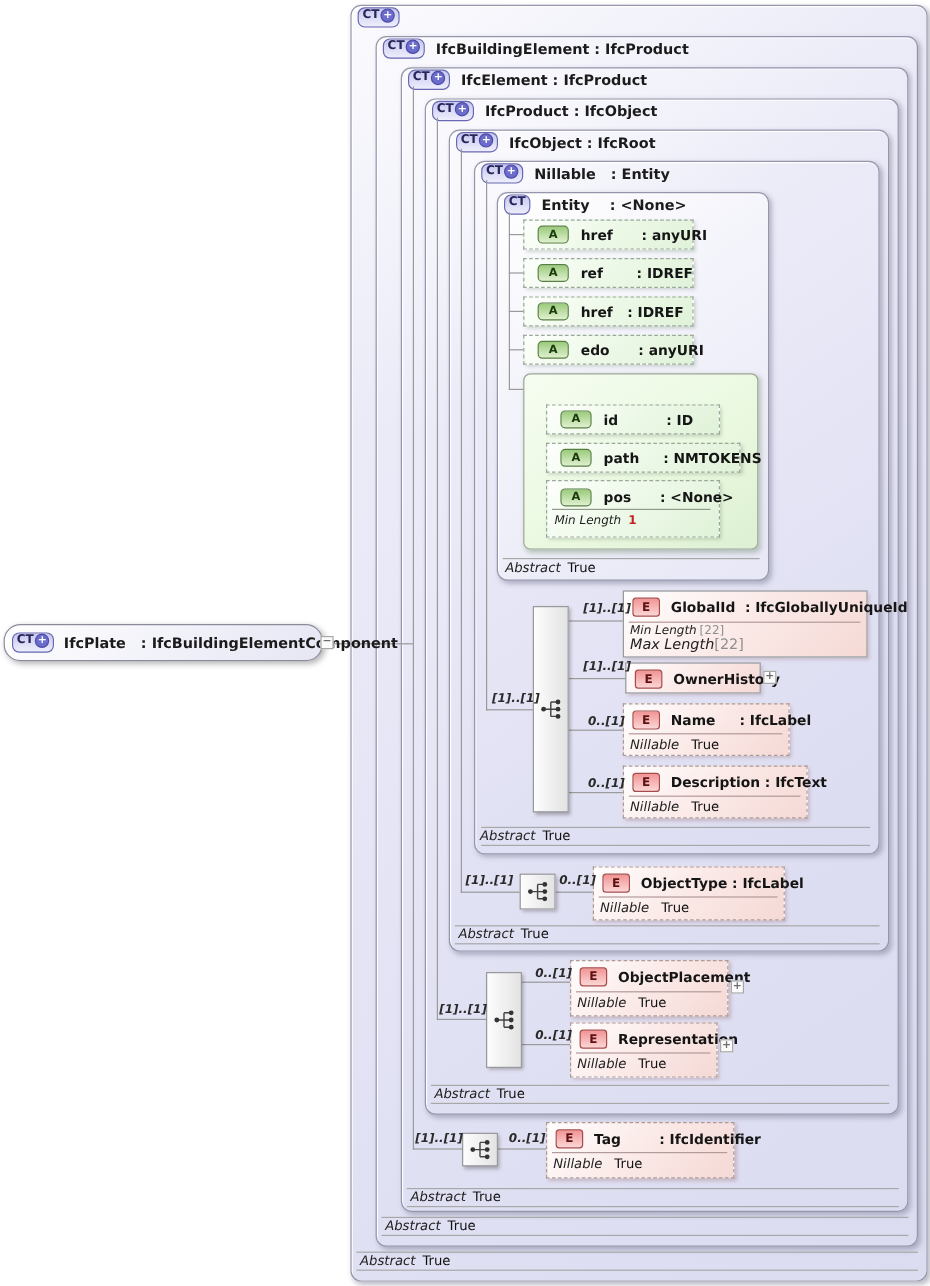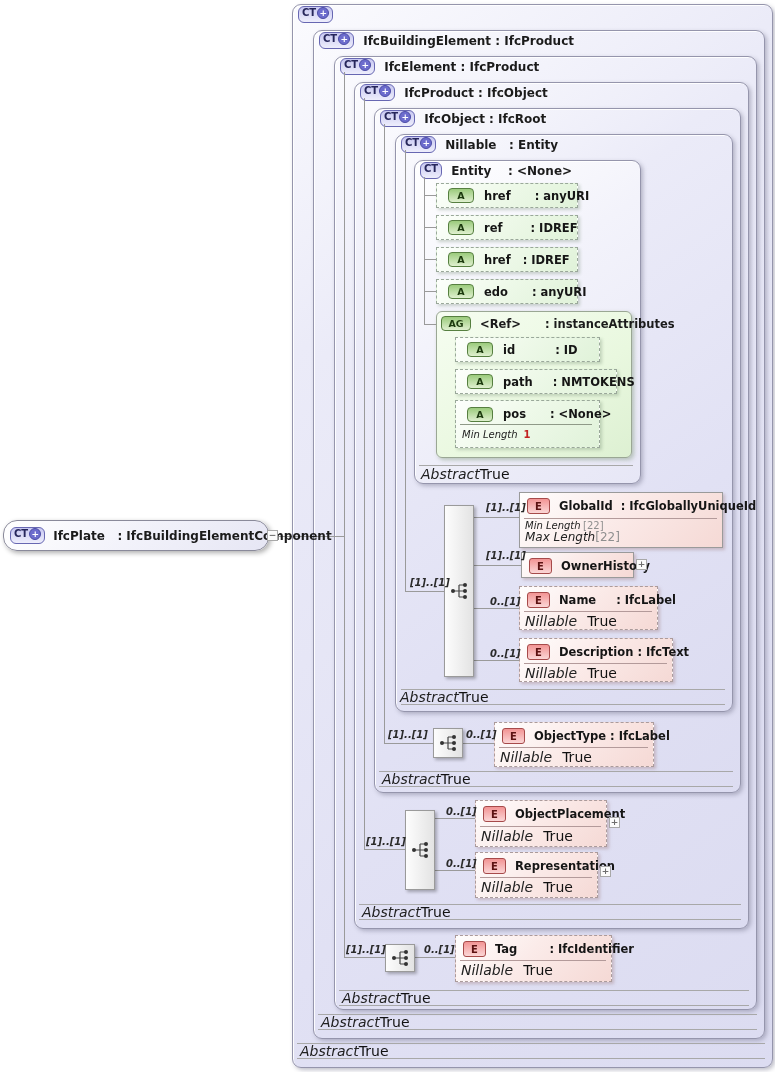--- a/index.html
+++ b/index.html
@@ -37,21 +37,21 @@
   
   .elem{position:absolute;border:1px dashed #ab9b9b;box-sizing:border-box;
         background:linear-gradient(135deg,#fffefe 0%,#fbebe9 45%,#f5d9d5 100%);
         box-shadow:2px 2px 3px rgba(150,110,110,.35);}
   .elem.solid{border-style:solid;border-color:#9a9a9a;}
   .ehdr{display:flex;align-items:center;gap:9px;padding:5px 8px 0 7px;
         font-weight:bold;font-size:11.5px;color:#151515;white-space:pre;}
   .rule{position:absolute;height:1px;background:#b39a9a;}
   .rule.gray{background:#a8a8a8;}
   .facet-row{position:absolute;display:flex;align-items:center;height:13px;
-             font-size:14px;color:#111;white-space:pre;}
+             font-size:11px;color:#111;white-space:pre;}
   .facet-lbl{font-style:italic;color:#222;margin-right:10px;}
   .facet-lbl.w58{min-width:58px;margin-right:0;}
   .facet-lbl.w52{min-width:52px;margin-right:0;}
   .facet-val{color:#111;}
   .facet-val.gray{color:#8f8f8f;}
   .facet-val.red{color:#c32222;font-weight:bold;}
   .card{position:absolute;height:12px;font-size:10px;font-style:italic;font-weight:bold;
         color:#2a2a2a;white-space:pre;}
   .hline,.vline{position:absolute;background:#9a9a9a;}
   .hline{height:1px;}
@@ -192,24 +192,20 @@
   <div class="attr" style="left:436px;top:247px;width:142px;">
     <span class="gbadge">A</span>
     <span>href   : IDREF</span>
   </div>
   <div class="attr" style="left:436px;top:279px;width:142px;">
     <span class="gbadge">A</span>
     <span>edo      : anyURI</span>
   </div>
 
   <div class="agbox" style="left:436px;top:311px;width:194px;height:145px;"></div>
-  <div class="hdr" style="left:441px;top:315px;font-size:11.5px;">
-    <span class="gbadge" style="min-width:24px;">AG</span>
-    <span>&lt;Ref&gt;      : instanceAttributes</span>
-  </div>
   <div class="attr" style="left:455px;top:337px;width:145px;">
     <span class="gbadge">A</span>
     <span>id          : ID</span>
   </div>
   <div class="attr" style="left:455px;top:369px;width:162px;">
     <span class="gbadge">A</span>
     <span>path     : NMTOKENS</span>
   </div>
   <div class="attr" style="left:455px;top:400px;width:145px;height:48px;align-items:flex-start;padding-top:6px;">
     <span class="gbadge">A</span>

